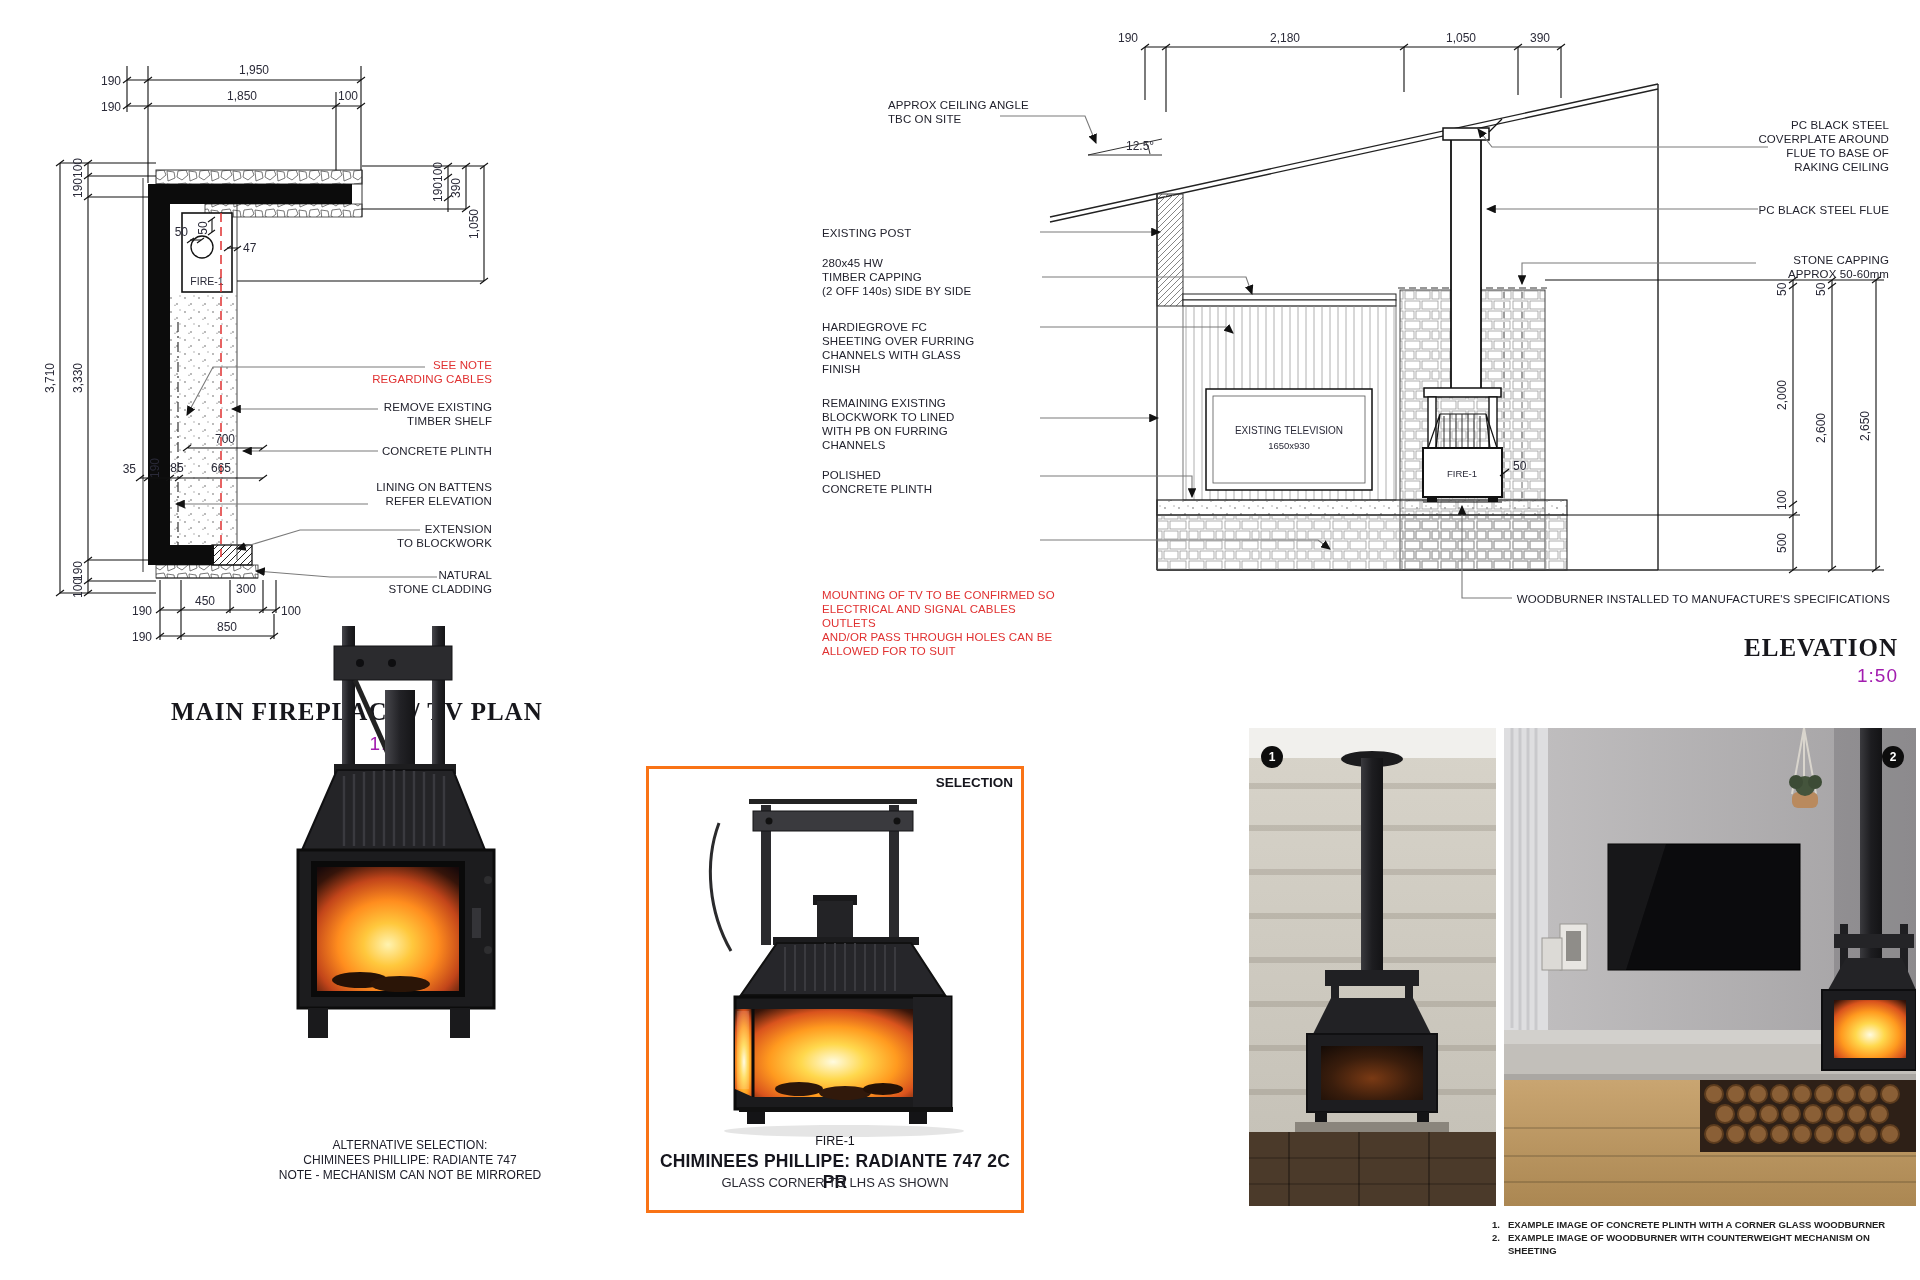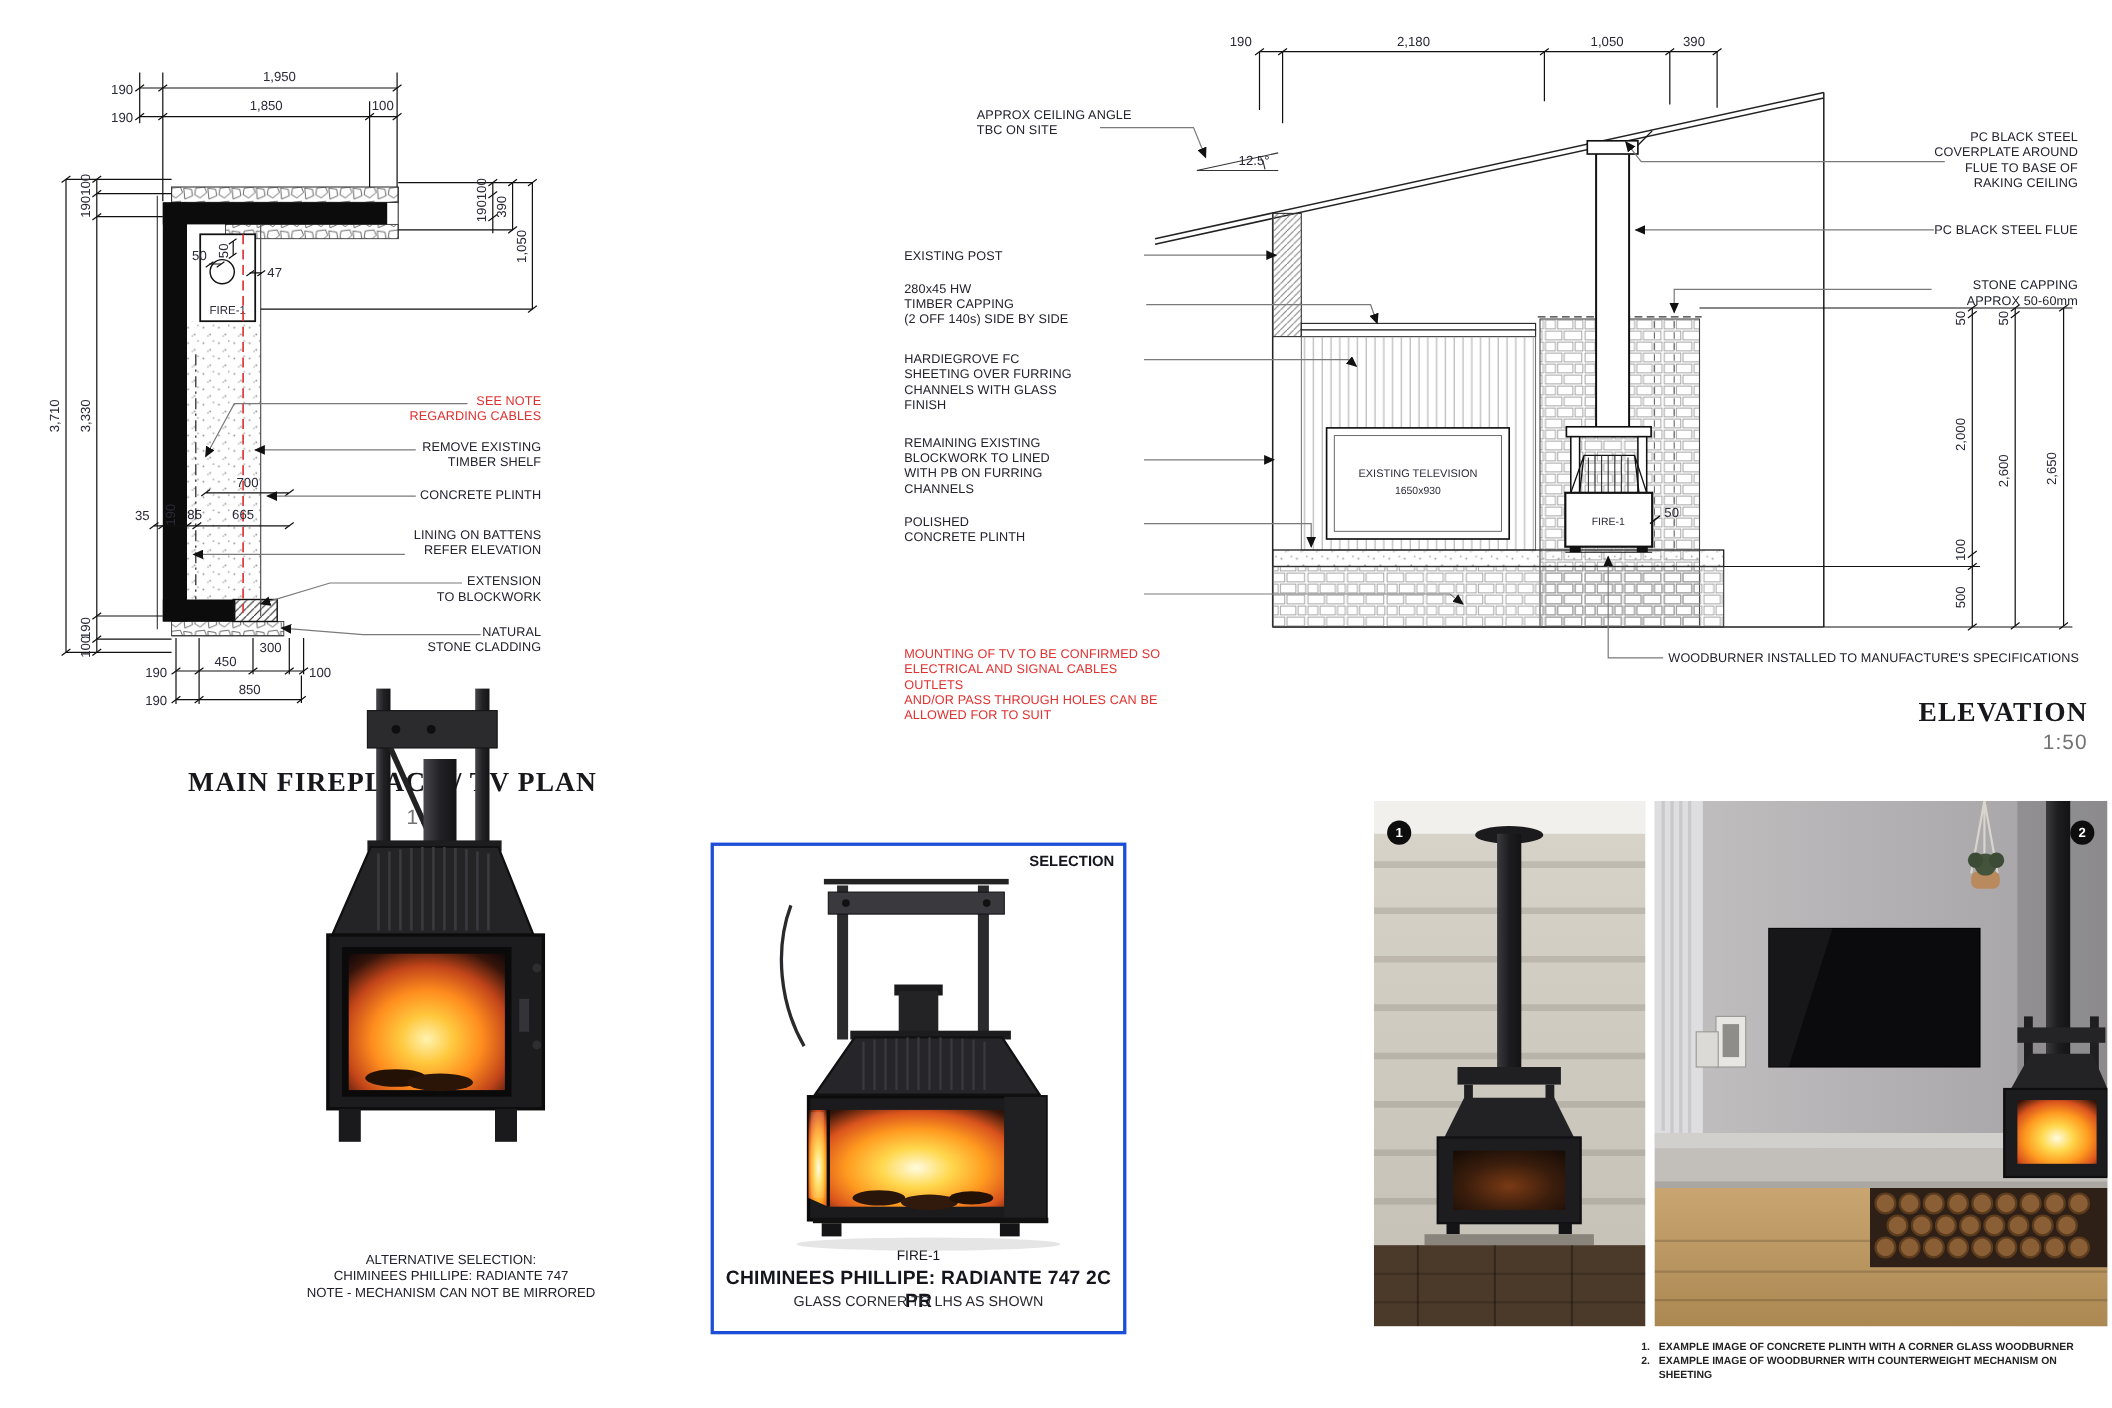--- a/index.html
+++ b/index.html
@@ -4,26 +4,26 @@
 <style>
   html,body{margin:0;padding:0;background:#ffffff;}
   #page{position:relative;width:1920px;height:1280px;background:#fff;overflow:hidden;
         font-family:"Liberation Sans",sans-serif;}
   svg{position:absolute;left:0;top:0;}
   .note{position:absolute;font:11.5px/14px "Liberation Sans",sans-serif;color:#23232e;
         white-space:pre-line;letter-spacing:.1px;}
   .r{text-align:right;}
   .red{color:#e03131;}
   .title{position:absolute;font-weight:700;font-size:25px;letter-spacing:1px;color:#17171c;font-family:Liberation Serif, serif;}
-  .scale{position:absolute;font-size:19px;color:#737373;letter-spacing:1px;}
+  .scale{position:absolute;font-size:19px;color:#a21caf;letter-spacing:1px;}
   .dimtxt{font:12px "Liberation Sans",sans-serif;fill:#2a2a38;}
   .drawtxt{fill:#2a2a38;font-family:"Liberation Sans",sans-serif;}
   .cap-alt{position:absolute;left:240px;top:1138px;width:340px;text-align:center;
            font:12px/15px "Liberation Sans",sans-serif;color:#20202b;white-space:pre-line;}
-  #selbox{position:absolute;left:646px;top:766px;width:372px;height:441px;border:3px solid #1d4ed8;background:#fff;}
+  #selbox{position:absolute;left:646px;top:766px;width:372px;height:441px;border:3px solid #f97316;background:#fff;}
   #seltag{position:absolute;right:8px;top:6px;font:bold 13.5px "Liberation Sans",sans-serif;color:#15151d;}
   .selcap{position:absolute;left:0;width:100%;text-align:center;color:#15151d;}
   #selcode{top:365px;font-size:12.5px;}
   #selname{top:382px;font-weight:bold;font-size:17.5px;letter-spacing:.2px;}
   #selnote{top:406px;font-size:13px;color:#2a2a33;}
   .photo{position:absolute;overflow:hidden;}
   .badge{position:absolute;width:22px;height:22px;border-radius:50%;background:#0d0d0d;color:#fff;
          font:bold 12px/22px "Liberation Sans",sans-serif;text-align:center;}
   .pcaps{position:absolute;left:1492px;top:1218px;font:bold 9.5px/13px "Liberation Sans",sans-serif;color:#222;}
   .pcaps .row{display:flex;}

